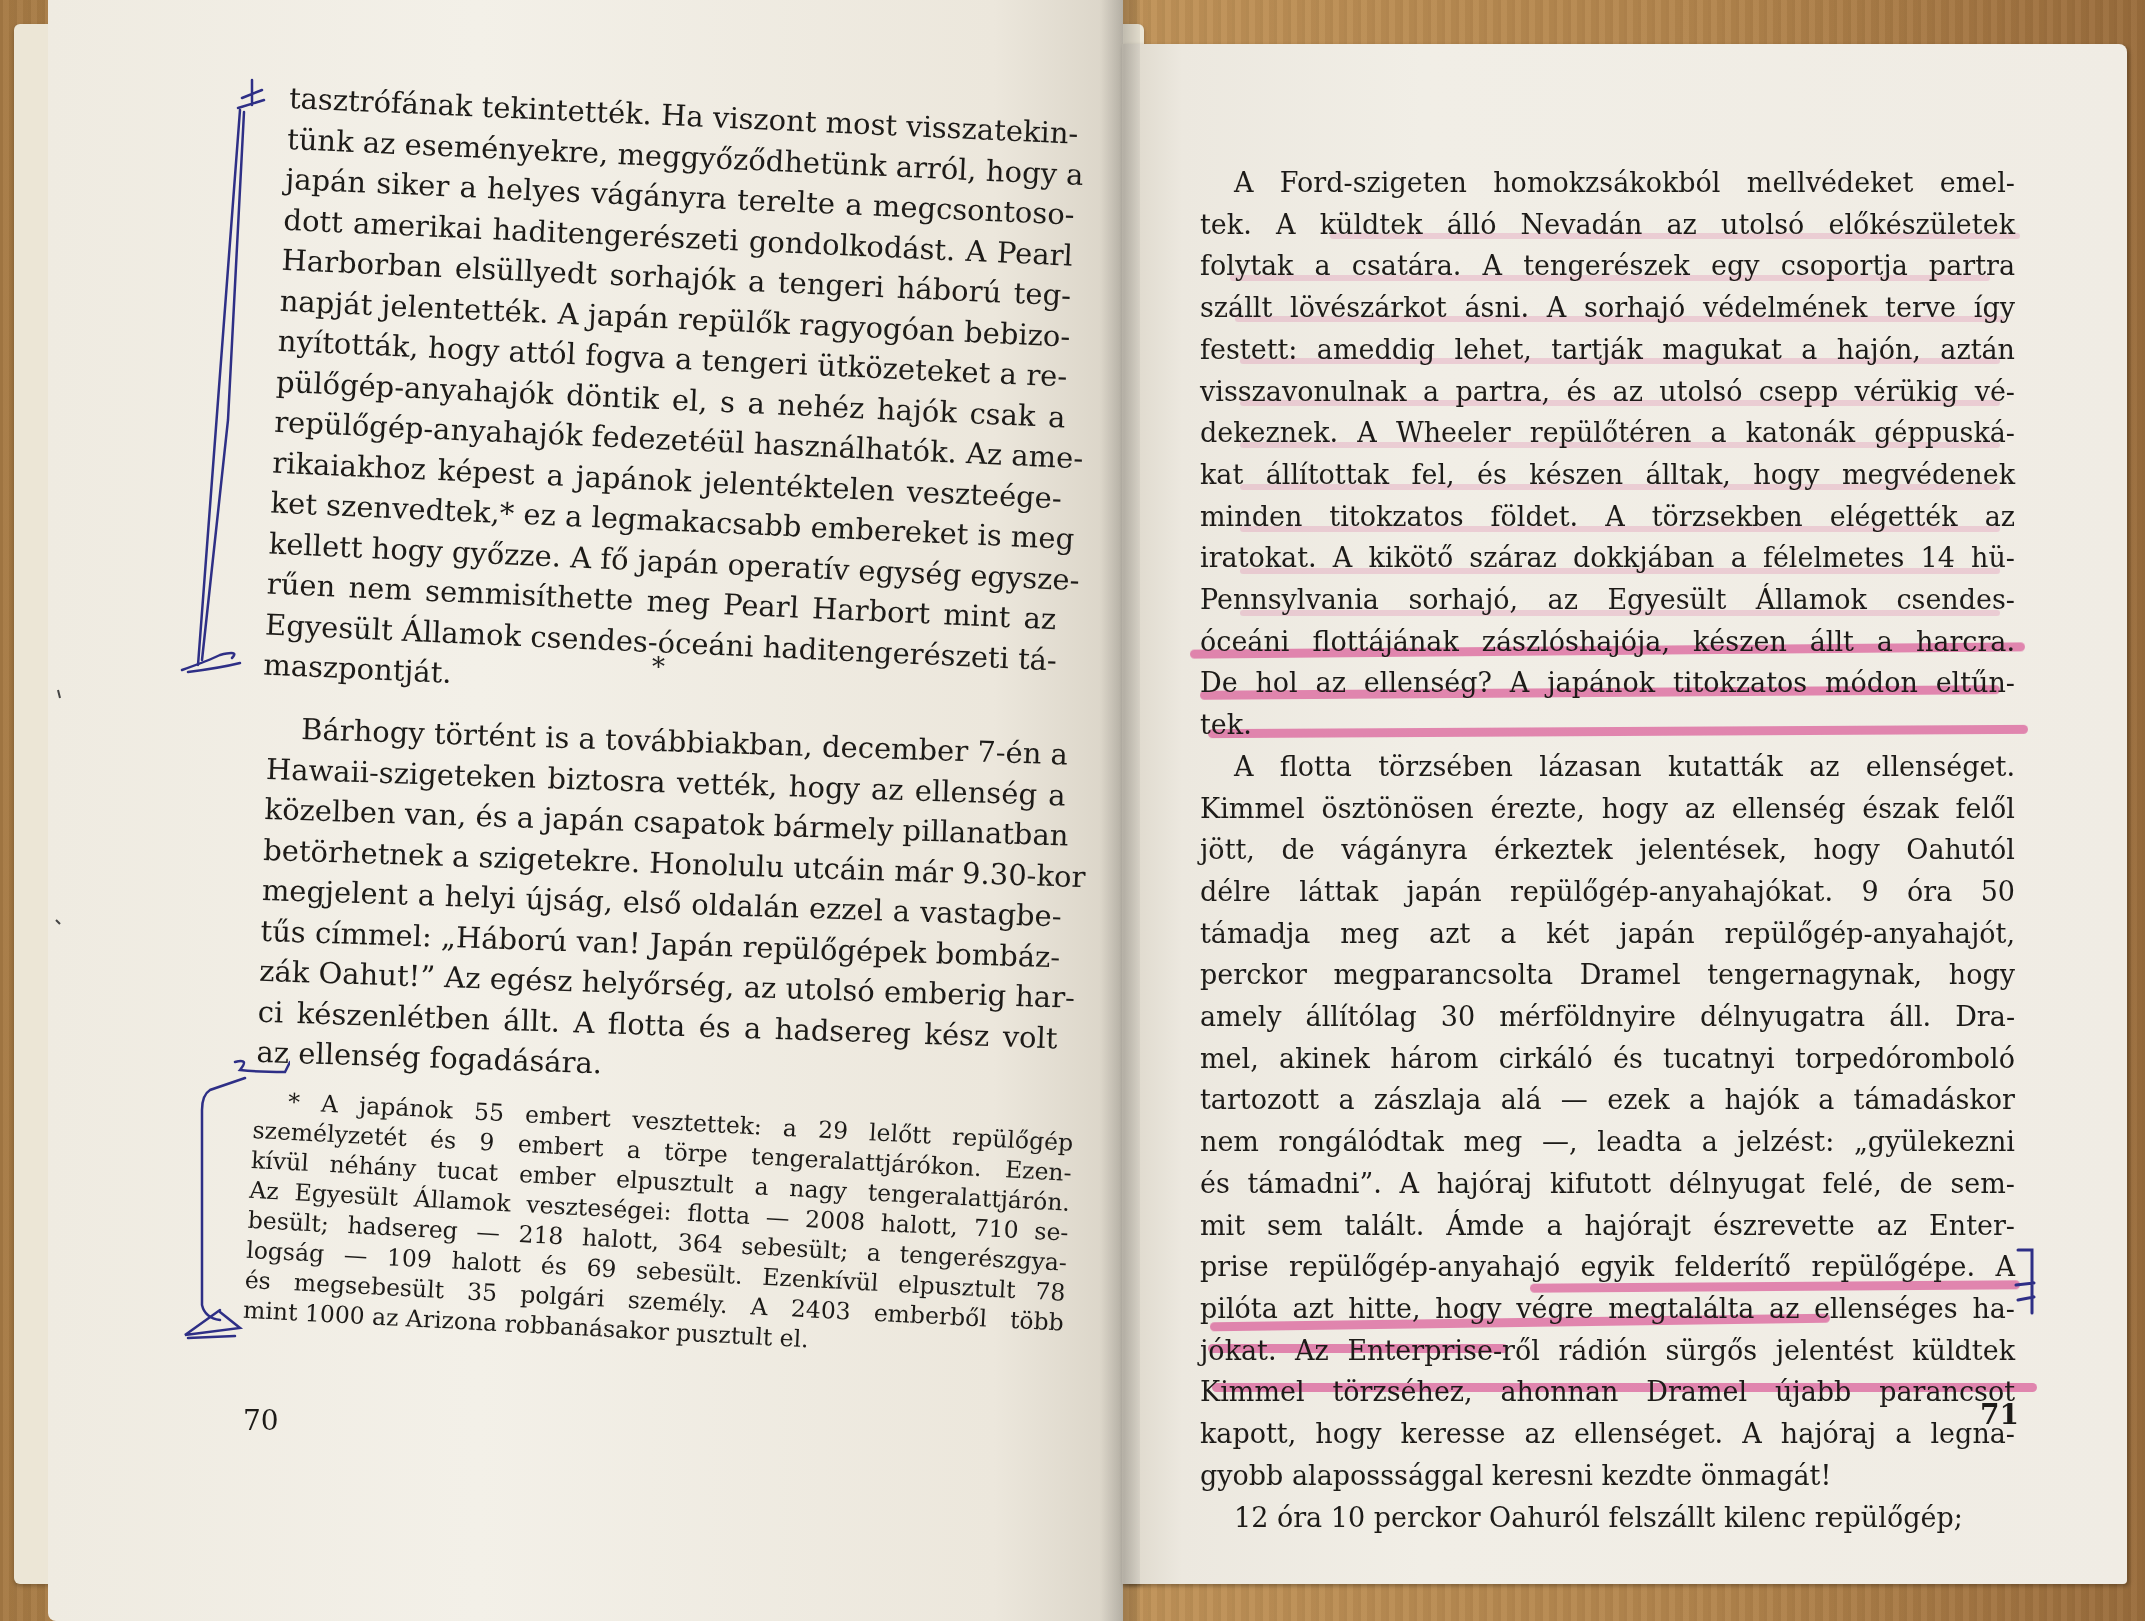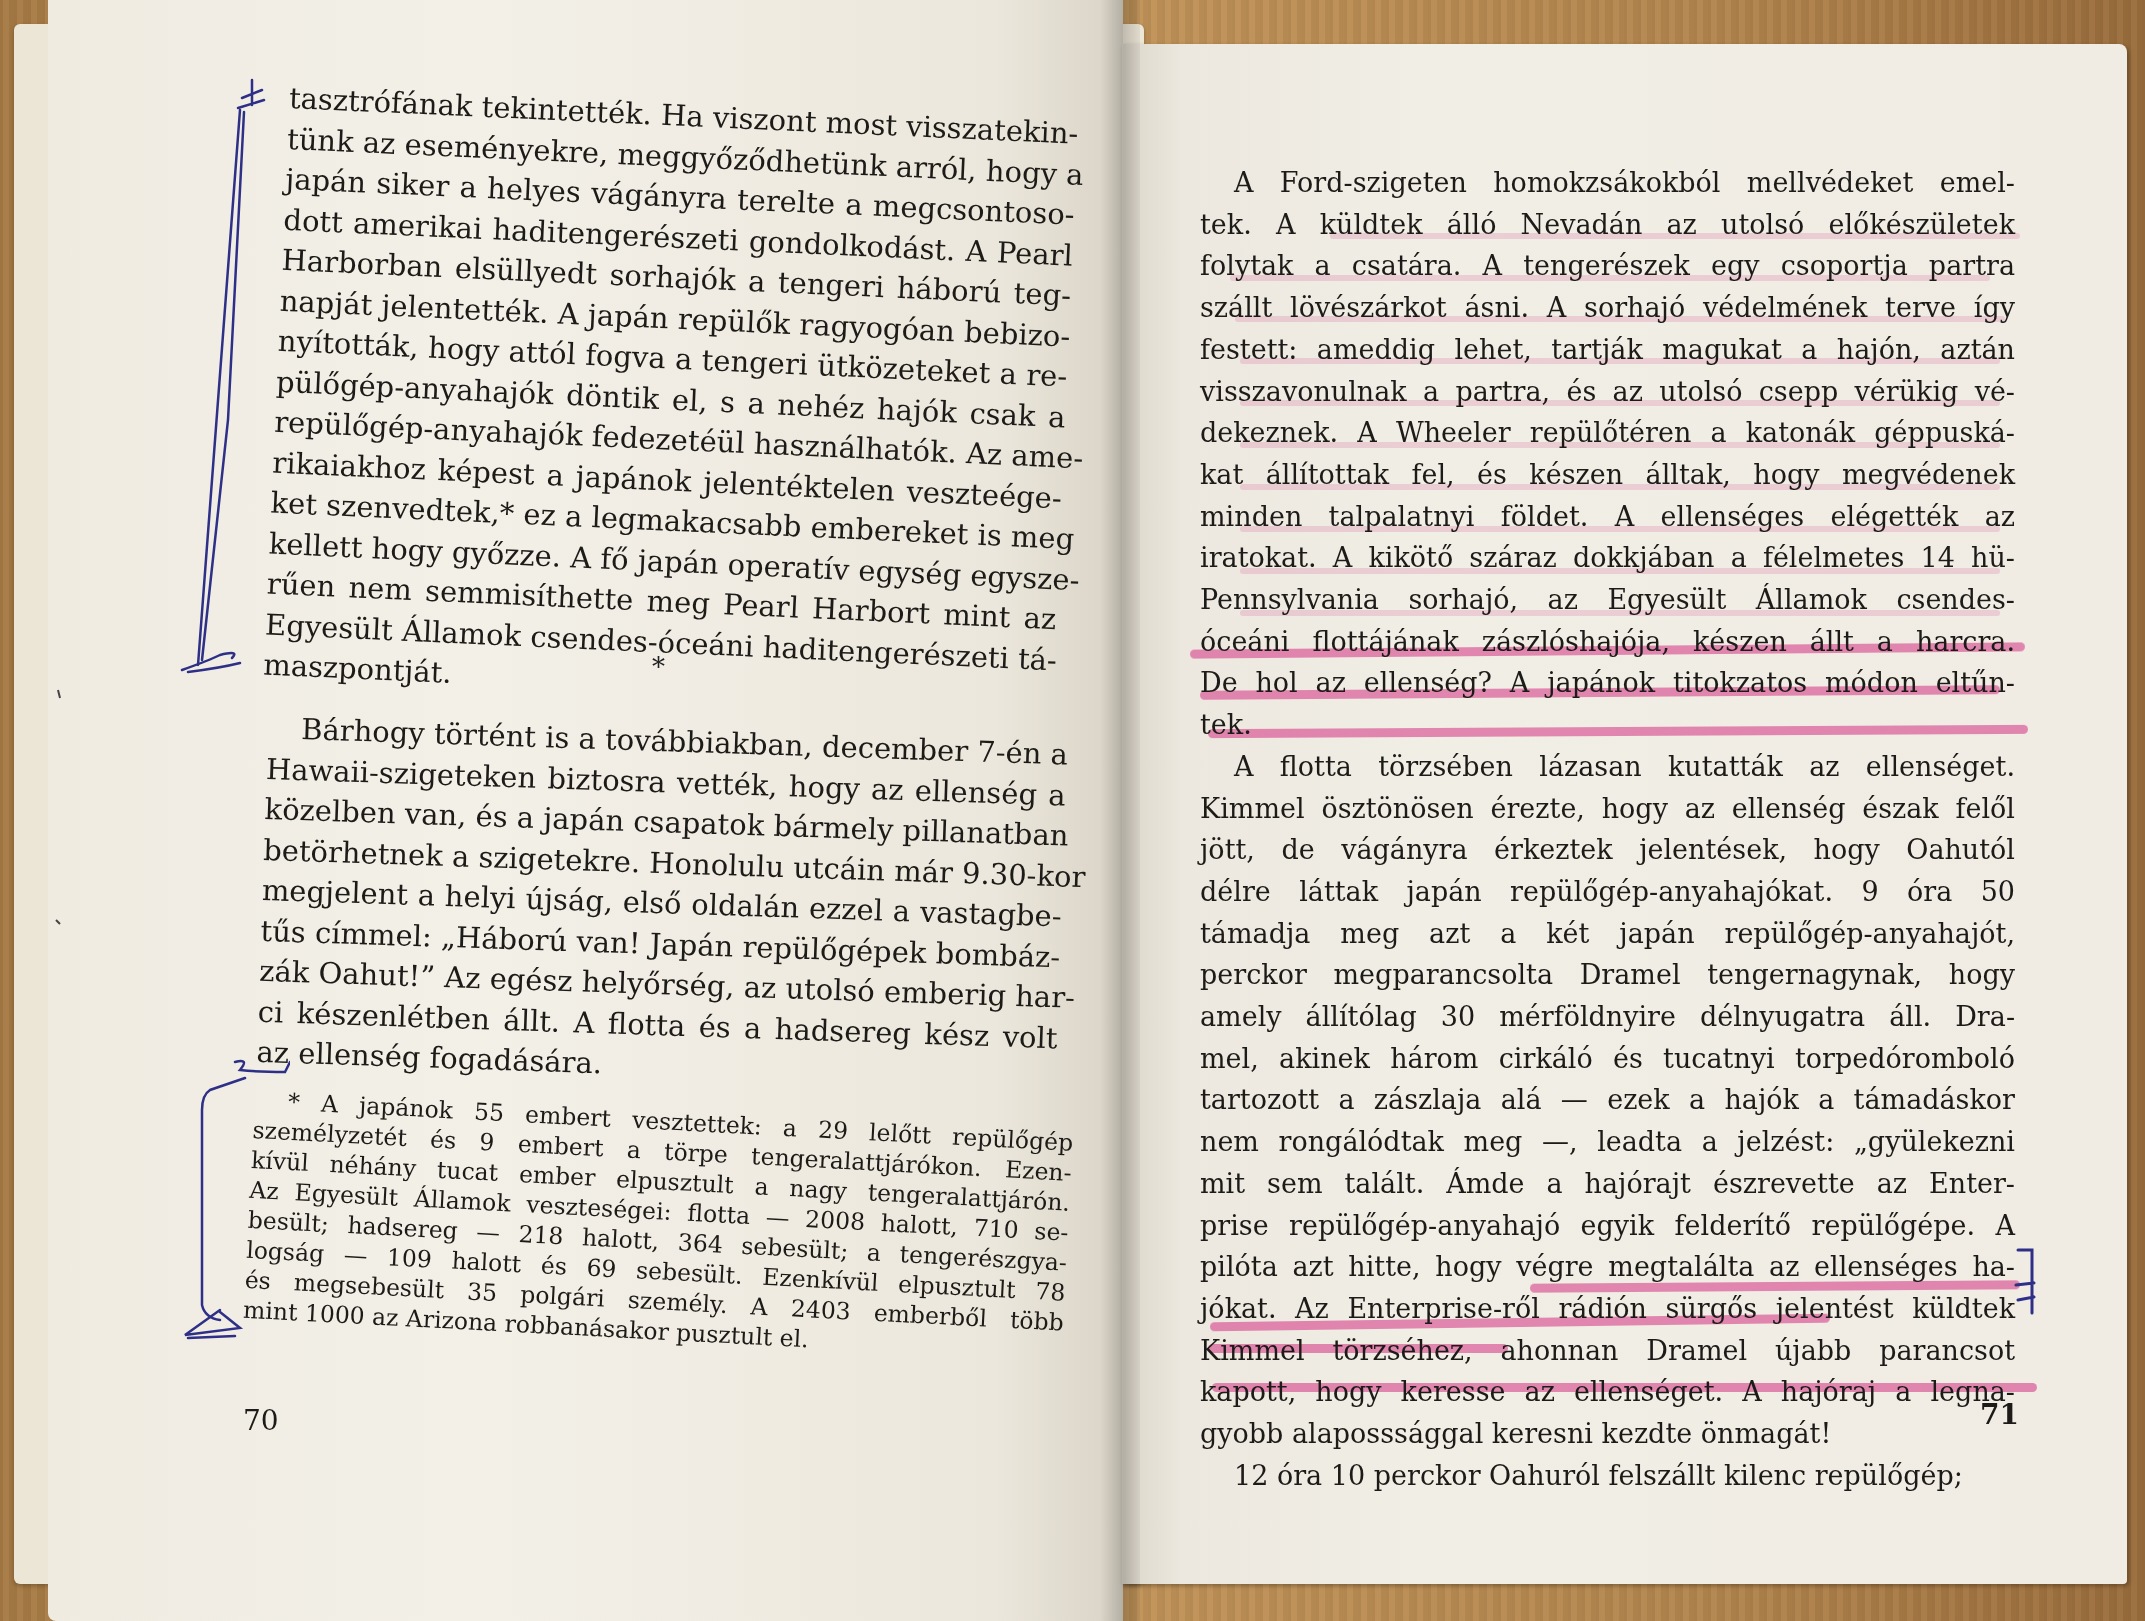--- a/index.html
+++ b/index.html
@@ -137,36 +137,37 @@
 
 <div class="text-block right-main">
   <span class="line indent">A Ford-szigeten homokzsákokból mellvédeket emel-</span>
   <span class="line">tek. A küldtek álló Nevadán az utolsó előkészületek</span>
   <span class="line">folytak a csatára. A tengerészek egy csoportja partra</span>
   <span class="line">szállt lövészárkot ásni. A sorhajó védelmének terve így</span>
   <span class="line">festett: ameddig lehet, tartják magukat a hajón, aztán</span>
   <span class="line">visszavonulnak a partra, és az utolsó csepp vérükig vé-</span>
   <span class="line">dekeznek. A Wheeler repülőtéren a katonák géppuská-</span>
   <span class="line">kat állítottak fel, és készen álltak, hogy megvédenek</span>
-  <span class="line">minden talpalatnyi földet. A ellenséges elégették az</span>
+  <span class="line">minden titokzatos földet. A törzsekben elégették az</span>
   <span class="line">iratokat. A kikötő száraz dokkjában a félelmetes 14 hü-</span>
   <span class="line">Pennsylvania sorhajó, az Egyesült Államok csendes-</span>
   <span class="line">óceáni flottájának zászlóshajója, készen állt a harcra.</span>
   <span class="line">De hol az ellenség? A japánok titokzatos módon eltűn-</span>
   <span class="line last">tek.</span>
   <span class="line indent">A flotta törzsében lázasan kutatták az ellenséget.</span>
   <span class="line">Kimmel ösztönösen érezte, hogy az ellenség észak felől</span>
   <span class="line">jött, de vágányra érkeztek jelentések, hogy Oahutól</span>
   <span class="line">délre láttak japán repülőgép-anyahajókat. 9 óra 50</span>
   <span class="line">támadja meg azt a két japán repülőgép-anyahajót,</span>
   <span class="line">perckor megparancsolta Dramel tengernagynak, hogy</span>
   <span class="line">amely állítólag 30 mérföldnyire délnyugatra áll. Dra-</span>
   <span class="line">mel, akinek három cirkáló és tucatnyi torpedóromboló</span>
   <span class="line">tartozott a zászlaja alá — ezek a hajók a támadáskor</span>
   <span class="line">nem rongálódtak meg —, leadta a jelzést: „gyülekezni</span>
+  <span class="line">és támadni”. A hajóraj kifutott délnyugat felé, de sem-</span>
   <span class="line">mit sem talált. Ámde a hajórajt észrevette az Enter-</span>
   <span class="line">prise repülőgép-anyahajó egyik felderítő repülőgépe. A</span>
   <span class="line">pilóta azt hitte, hogy végre megtalálta az ellenséges ha-</span>
   <span class="line">jókat. Az Enterprise-ről rádión sürgős jelentést küldtek</span>
   <span class="line">Kimmel törzséhez, ahonnan Dramel újabb parancsot</span>
   <span class="line">kapott, hogy keresse az ellenséget. A hajóraj a legna-</span>
   <span class="line last">gyobb alaposssággal keresni kezdte önmagát!</span>
   <span class="line indent last">12 óra 10 perckor Oahuról felszállt kilenc repülőgép;</span>
 </div>
 

